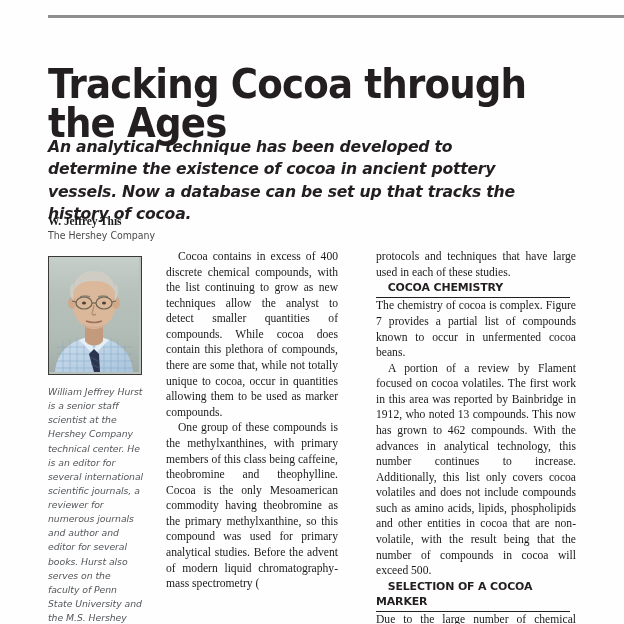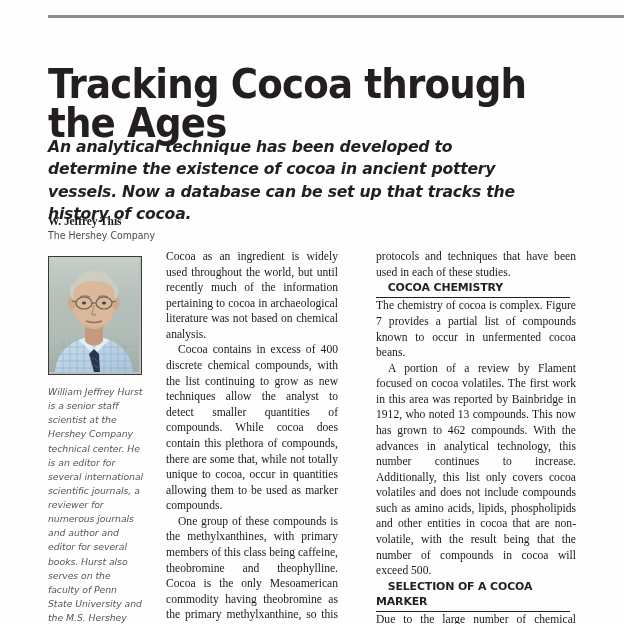--- a/index.html
+++ b/index.html
@@ -242,27 +242,26 @@
 
       <path d="M37 64 q8 3 16 0" stroke="#9c6f5c" stroke-width="1.5" fill="none"></path>
 
       <path d="M34 68 q11 5 22 0" stroke="#c9a284" stroke-width="1" fill="none" opacity="0.6"></path>
     </svg>
   </div>
 
   <div class="bio">William Jeffrey Hurst is a senior staff scientist at the Hershey Company technical center. He is an editor for several international scientific journals, a reviewer for numerous journals and author and editor for several books. Hurst also serves on the faculty of Penn State University and the M.S. Hershey Medical Center.</div>
 
   <div class="col col-mid">
-    <p class="no-indent">Cocoa as an ingredient is widely used throughout the world, but until recently much of the information pertaining to cocoa in archaeological literature was not based on chemical analysis.</p>
     <p>Cocoa contains in excess of 400 discrete chemical compounds, with the list continuing to grow as new techniques allow the analyst to detect smaller quantities of compounds. While cocoa does contain this plethora of compounds, there are some that, while not totally unique to cocoa, occur in quantities allowing them to be used as marker compounds.</p>
     <p><span>One group of these compounds is the methylxanthines, with primary members of this class being caffeine, theobromine and theophylline. Cocoa is the only Mesoamerican commodity having theobromine as the primary methylxanthine, so this compound was used for primary analytical studies. Before the advent of modern liquid chromatography-mass spectrometry (</span></p>
   </div>
 
   <div class="col col-right">
-    <p class="no-indent">protocols and techniques that have been used in each of these studies.</p>
+    <p class="no-indent">protocols and techniques that have large used in each of these studies.</p>
 
     <p class="sec-head">COCOA CHEMISTRY</p>
     <p class="no-indent after-head">The chemistry of cocoa is complex. Figure 7 provides a partial list of compounds known to occur in unfermented cocoa beans.</p>
     <p>A portion of a review by Flament focused on cocoa volatiles. The first work in this area was reported by Bainbridge in 1912, who noted 13 compounds. This now has grown to 462 compounds. With the advances in analytical technology, this number continues to increase. Additionally, this list only covers cocoa volatiles and does not include compounds such as amino acids, lipids, phospholipids and other entities in cocoa that are non-volatile, with the result being that the number of compounds in cocoa will exceed 500.</p>
 
     <p class="sec-head">SELECTION OF A COCOA MARKER</p>
     <p class="no-indent after-head">Due to the large number of chemical compounds in cocoa, it was necessary to select a marker that would satisfy a number of requirements. It had to be unique to cocoa, stable and should occur at levels sufficient</p>
   </div>
 
 </div>

